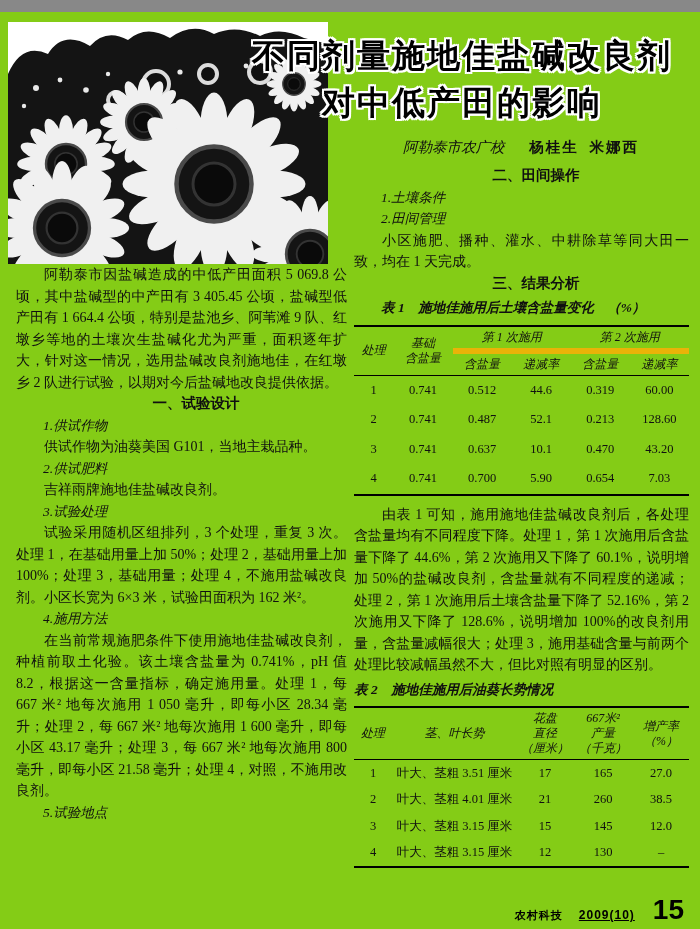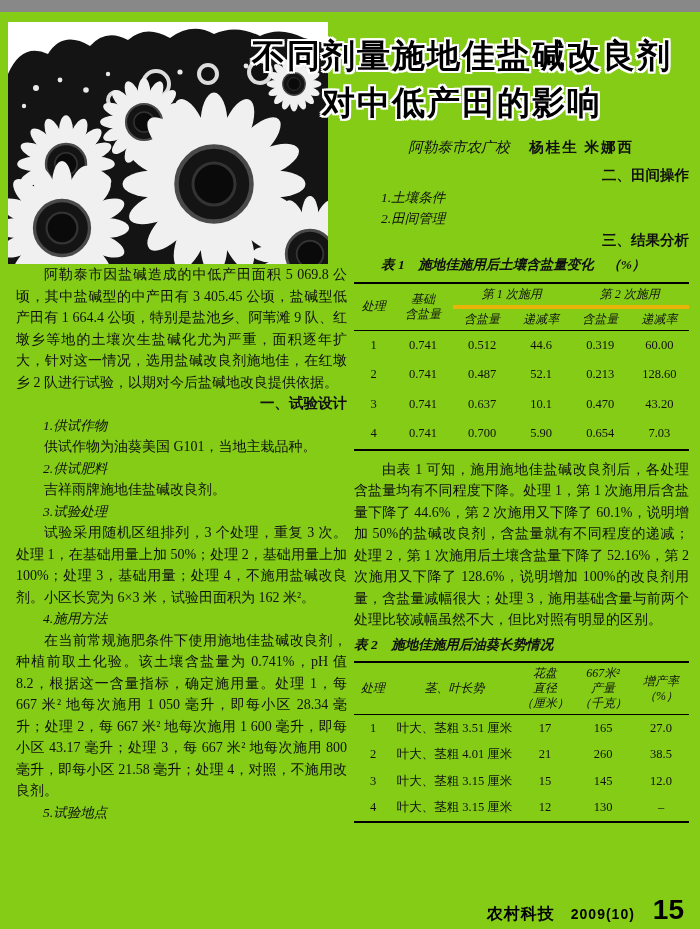--- a/index.html
+++ b/index.html
@@ -16,55 +16,55 @@
   
   .title {
     position:absolute; left:232px; top:20px; width:460px; text-align:center;
     font-family:"Liberation Sans","DejaVu Sans",sans-serif;
     font-weight:900; font-size:33px; line-height:47px; letter-spacing:2px; color:#000;
     text-shadow:-2px -2px 0 #fff, 2px -2px 0 #fff, -2px 2px 0 #fff, 2px 2px 0 #fff,
                  0 -2px 0 #fff, 0 2px 0 #fff, -2px 0 0 #fff, 2px 0 0 #fff;
   }
 
   
-  .byline { position:absolute; left:354px; top:126px; width:334px; text-align:center; font-size:14.5px; white-space:nowrap; }
+  .byline { position:absolute; left:354px; top:126px; width:334px; text-align:center; font-size:14.5px; white-space:nowrap;font-family:Liberation Mono, monospace; }
   .byline .affil { font-style:italic; }
   .byline .authors { font-weight:bold; margin-left:16px; letter-spacing:2px; }
 
   
   .col { position:absolute; text-align:justify; font-size:14px; line-height:21.5px; }
   .col-left  { left:16px;  top:252px; width:331px; }
   .col-right { left:354px; top:153px; width:335px; }
 
   p.body { margin:0; text-indent:2em; }
   .sec   { margin:0; font-family:"Liberation Sans","DejaVu Sans",sans-serif;
-           font-weight:bold; font-size:14.5px; text-indent:2em; text-align:right; }
+           font-weight:bold; font-size:14.5px; text-indent:2em; text-align:center; }
   .sub   { margin:0; font-style:italic; font-size:13.5px; text-indent:2em; text-align:left; }
 
   
   .tbl-caption { font-style:italic; font-weight:bold; font-size:13.5px; margin:3px 0 6px 0; text-align:left; }
   .tbl-caption.indent { text-indent:2em; }
   .tbl-caption.center { text-align:left; text-indent:0; }
 
   
   table { width:100%; border-collapse:collapse;
           border-top:2px solid #000; border-bottom:2px solid #000;
           margin:2px 0 8px 0; }
   th { font-weight:normal; font-style:italic; font-size:12px; line-height:15px;
        padding:3px 0; text-align:center; vertical-align:middle; }
   td { font-size:12.5px; text-align:center; padding:4px 0; }
-  th.grp { border-bottom:4px solid #eab308; }
+  th.grp { border-bottom:6px solid #eab308; }
   .hb    { border-bottom:1.5px solid #000; }
   #table2 td { padding:2.5px 0; }
 
   
   .footer { position:absolute; right:16px; top:882px; display:flex; align-items:baseline;
             font-family:"Liberation Sans","DejaVu Sans",sans-serif; font-weight:900; color:#000; }
-  .footer .journal { font-size:16px; letter-spacing:1px; }
-  .footer .issue   { font-size:14px; margin-left:16px; letter-spacing:1px; }
+  .footer .journal { font-size:11px; letter-spacing:1px; }
+  .footer .issue   { font-size:12px; margin-left:16px; letter-spacing:1px;text-decoration:underline; }
   .footer .pagenum { font-size:28px; margin-left:18px; }
 </style>
 </head>
 <body>
 
 <div class="page">
 
   <div class="photo">
     <svg width="320" height="242" viewBox="0 0 320 242" xmlns="http://www.w3.org/2000/svg">
       <defs>
@@ -143,20 +143,21 @@
     <p class="body">试验采用随机区组排列，3 个处理，重复 3 次。处理 1，在基础用量上加 50%；处理 2，基础用量上加 100%；处理 3，基础用量；处理 4，不施用盐碱改良剂。小区长宽为 6×3 米，试验田面积为 162 米²。</p>
     <p class="sub">4.施用方法</p>
     <p class="body">在当前常规施肥条件下使用施地佳盐碱改良剂，种植前取土化验。该土壤含盐量为 0.741%，pH 值 8.2，根据这一含量指标，确定施用量。处理 1，每 667 米² 地每次施用 1 050 毫升，即每小区 28.34 毫升；处理 2，每 667 米² 地每次施用 1 600 毫升，即每小区 43.17 毫升；处理 3，每 667 米² 地每次施用 800 毫升，即每小区 21.58 毫升；处理 4，对照，不施用改良剂。</p>
     <p class="sub">5.试验地点</p>
   </div>
 
   <div class="col col-right">
     <p class="sec">二、田间操作</p>
     <p class="sub">1.土壤条件</p>
     <p class="sub">2.田间管理</p>
+    <p class="body">小区施肥、播种、灌水、中耕除草等同大田一致，均在 1 天完成。</p>
     <p class="sec">三、结果分析</p>
 
     <p class="tbl-caption indent">表 1　施地佳施用后土壤含盐量变化　（%）</p>
 
     <table id="table1">
       <thead>
         <tr>
           <th rowspan="2" class="hb">处理</th>
           <th rowspan="2" class="hb">
             <div>基础</div>

